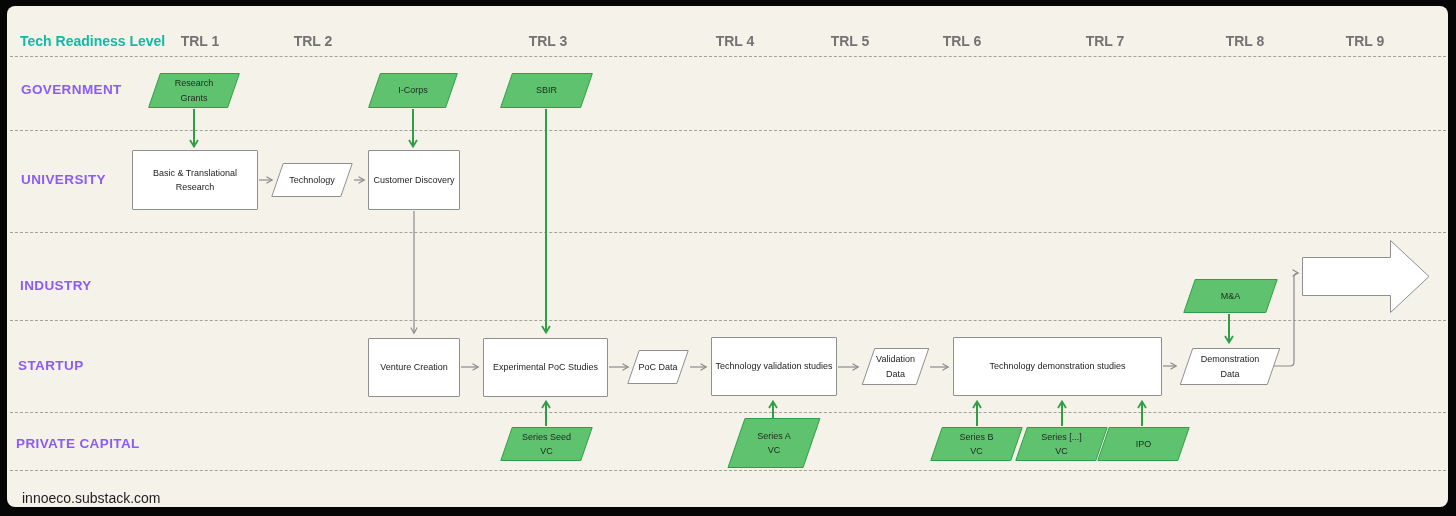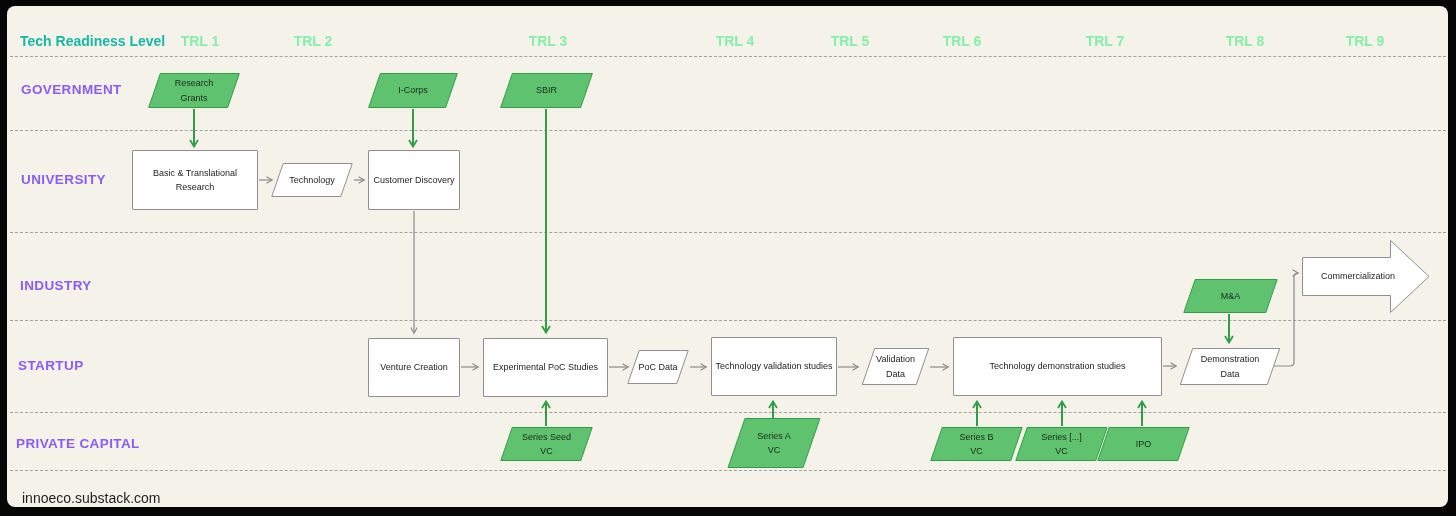--- a/index.html
+++ b/index.html
@@ -15,21 +15,21 @@
   }
   .hline{
     position:absolute;left:10px;width:1436px;height:0;
     border-top:1px dashed #A3A39B;
   }
   .title{
     position:absolute;left:20px;top:33px;font-size:14px;font-weight:700;color:#14b8a6;
   }
   .trl{
     position:absolute;top:33px;width:80px;margin-left:-40px;text-align:center;
-    font-size:14px;font-weight:700;color:#86efac;
+    font-size:14px;font-weight:700;color:#737373;
   }
   .lane-label{
     position:absolute;font-size:13.5px;font-weight:700;letter-spacing:.4px;color:#8b5cf6;
   }
   .footer{
     position:absolute;left:16px;top:490px;font-size:14px;color:#1f1f1f;padding-left:6px;
   }
   .box{
     position:absolute;background:#FFFFFF;border:1px solid #8F8F8F;border-radius:1px;
     display:flex;align-items:center;justify-content:center;text-align:center;
@@ -141,21 +141,20 @@
 <div class="box" style="left:368px;top:150px;width:92px;height:60px">Customer Discovery</div>
 
 <div class="pg green" style="left:1183px;top:279px;width:95px;height:34px">
   <div class="bg"></div>
   <div class="lbl">M&amp;A</div>
 </div>
 <div class="blockarrow">
   <svg width="128" height="73" viewBox="0 0 128 73">
     <polygon points="0.5,17.5 88.5,17.5 88.5,0.5 127,36.5 88.5,72.5 88.5,55.5 0.5,55.5" fill="#FFFFFF" stroke="#8F8F8F" stroke-width="1" stroke-linejoin="round"></polygon>
   </svg>
-  <div class="lbl">Commercialization</div>
 </div>
 
 <div class="box" style="left:368px;top:338px;width:92px;height:59px">Venture Creation</div>
 <div class="box" style="left:483px;top:338px;width:125px;height:59px">Experimental PoC Studies</div>
 <div class="pg white" style="left:627px;top:350px;width:62px;height:34px">
   <div class="bg"></div>
   <div class="lbl">PoC Data</div>
 </div>
 <div class="box" style="left:711px;top:337px;width:126px;height:59px">Technology validation studies</div>
 <div class="pg white" style="left:862px;top:348px;width:67px;height:37px">

